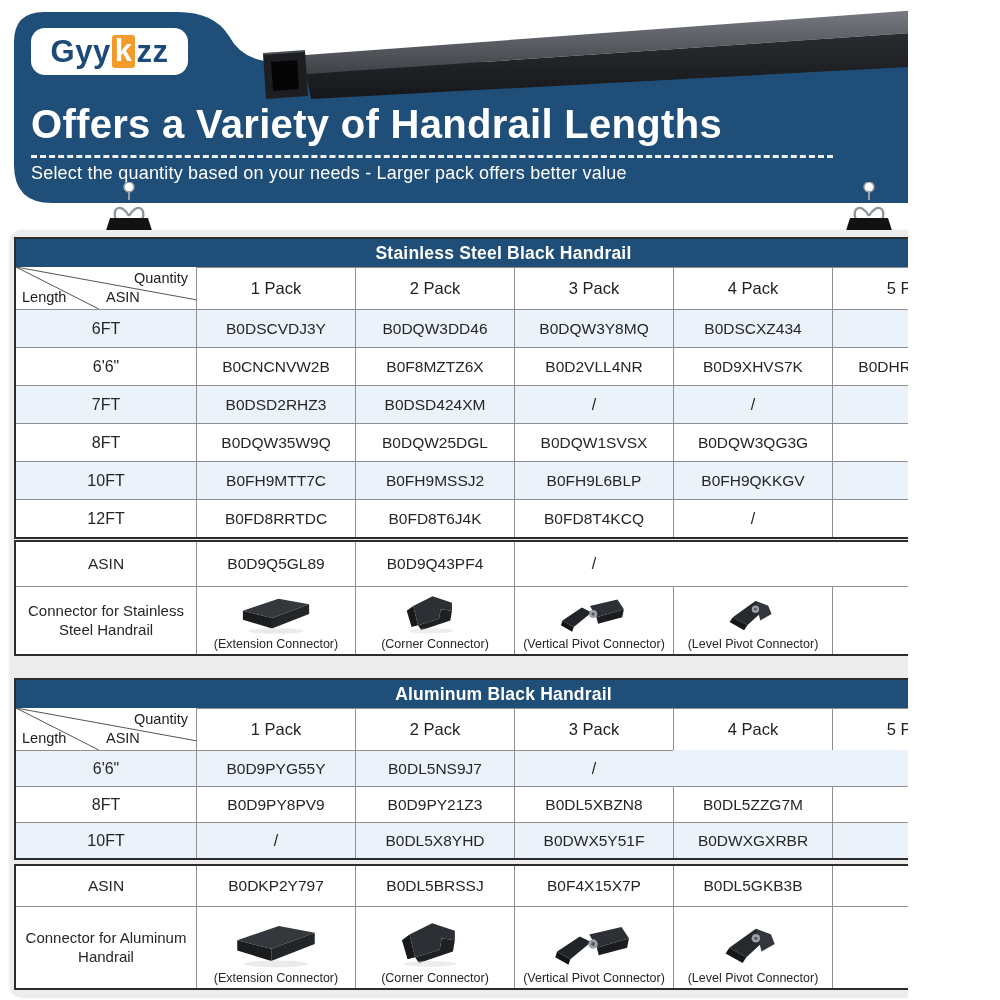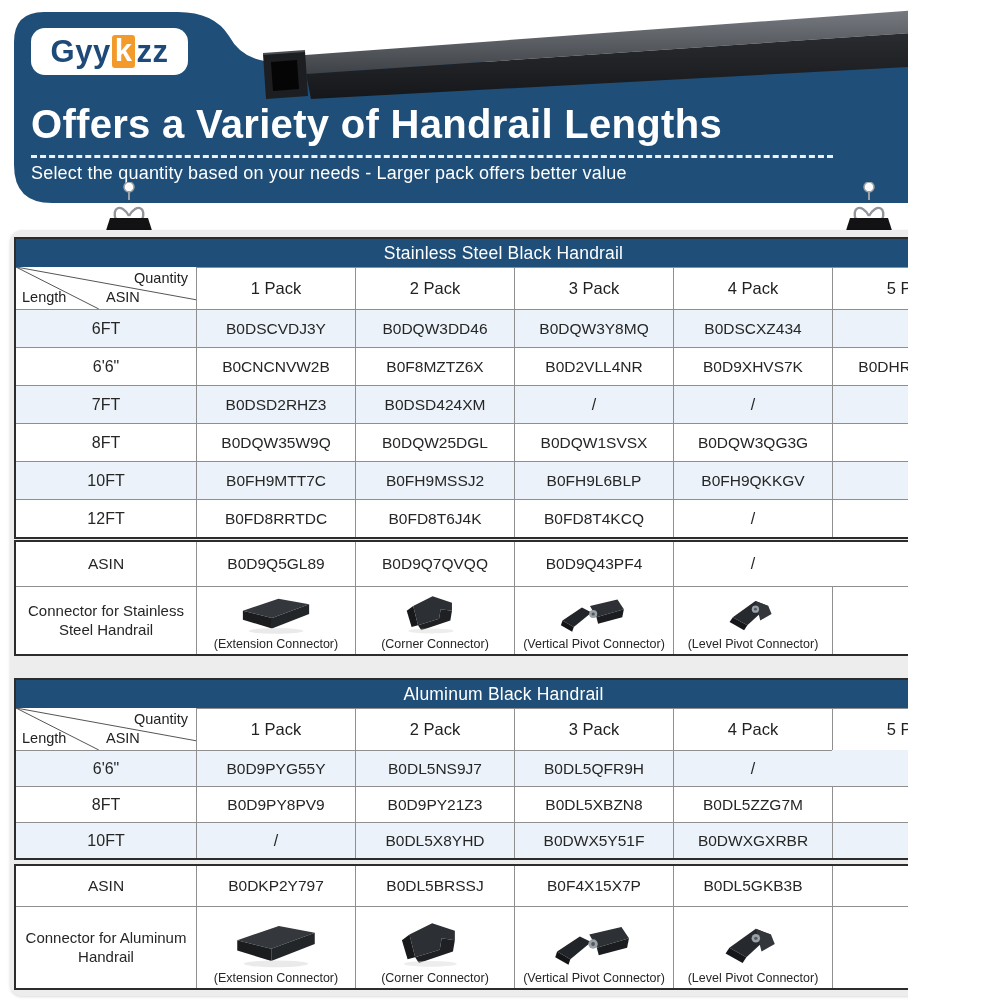--- a/index.html
+++ b/index.html
@@ -17,21 +17,21 @@
   .dot { position:absolute; width:16px; height:16px; border-radius:50%; background:#fff; }
   .dot.hollow { width:13px; height:13px; background:transparent; border:2px solid #eefcf9; }
   .clip { position:absolute; width:60px; height:64px; }
 
   
   #board { position:absolute; left:10px; top:230px; width:985px; height:766px; background:#ededee; border-radius:12px;
            box-shadow:0 1px 3px rgba(0,0,0,0.15); }
 
   
   .tbl { position:absolute; left:14px; width:979px; background:#fff; border:2px solid #2c2c2c; }
-  .title-bar { height:28px; background:#1f4e78; color:#fff; font-weight:400; font-size:17.5px;
+  .title-bar { height:28px; background:#1f4e78; color:#fff; font-weight:700; font-size:17.5px;
                display:flex; align-items:center; justify-content:center; letter-spacing:0.2px; }
   .row { display:grid; grid-template-columns:180px repeat(5,1fr); }
   .row.stripe { background:#ebf2f9; }
   .cell { border-left:1px solid #8f8f8f; border-top:1px solid #8f8f8f; display:flex; align-items:center; justify-content:center;
           font-size:15.5px; color:#262626; text-align:center; }
   .row .cell:first-child { border-left:none; }
   .hdr .cell { font-size:16.5px; color:#222; }
   .h-42 { height:42px; } .h-38 { height:38px; } .h-36 { height:36px; } .h-44 { height:44px; } .h-40 { height:40px; }
   .h-68 { height:68px; } .h-82 { height:82px; }
   .len { font-size:16px; }
@@ -203,21 +203,20 @@
       <div class="cell h-38">B0FD8T4KCQ</div>
       <div class="cell h-38 slash">/</div>
       <div class="cell h-38 slash">/</div>
     </div>
   </div>
 
   <div class="tbl" style="top:540px;">
     <div class="row">
       <div class="cell h-44" style="border-top:none;">ASIN</div>
       <div class="cell h-44" style="border-top:none;">B0D9Q5GL89</div>
-      <div class="cell h-44" style="border-top:none;">B0D9Q7QVQQ</div>
       <div class="cell h-44" style="border-top:none;">B0D9Q43PF4</div>
       <div class="cell h-44 slash" style="border-top:none;">/</div>
     </div>
     <div class="row">
       <div class="cell side-label h-68">Connector for Stainless Steel Handrail</div>
       <div class="cell conn-cell h-68">
         <svg width="96" height="42">
             <use href="#sym-ext"></use>
           </svg>
         <span class="conn-label">(Extension Connector)</span>
@@ -259,21 +258,20 @@
       <div class="cell h-42">1 Pack</div>
       <div class="cell h-42">2 Pack</div>
       <div class="cell h-42">3 Pack</div>
       <div class="cell h-42">4 Pack</div>
       <div class="cell h-42">5 Pack</div>
     </div>
     <div class="row stripe">
       <div class="cell len h-36">6'6"</div>
       <div class="cell h-36">B0D9PYG55Y</div>
       <div class="cell h-36">B0DL5NS9J7</div>
-      <div class="cell h-36">B0DL5QFR9H</div>
       <div class="cell h-36 slash">/</div>
     </div>
     <div class="row">
       <div class="cell len h-36">8FT</div>
       <div class="cell h-36">B0D9PY8PV9</div>
       <div class="cell h-36">B0D9PY21Z3</div>
       <div class="cell h-36">B0DL5XBZN8</div>
       <div class="cell h-36">B0DL5ZZG7M</div>
       <div class="cell h-36 slash">/</div>
     </div>

